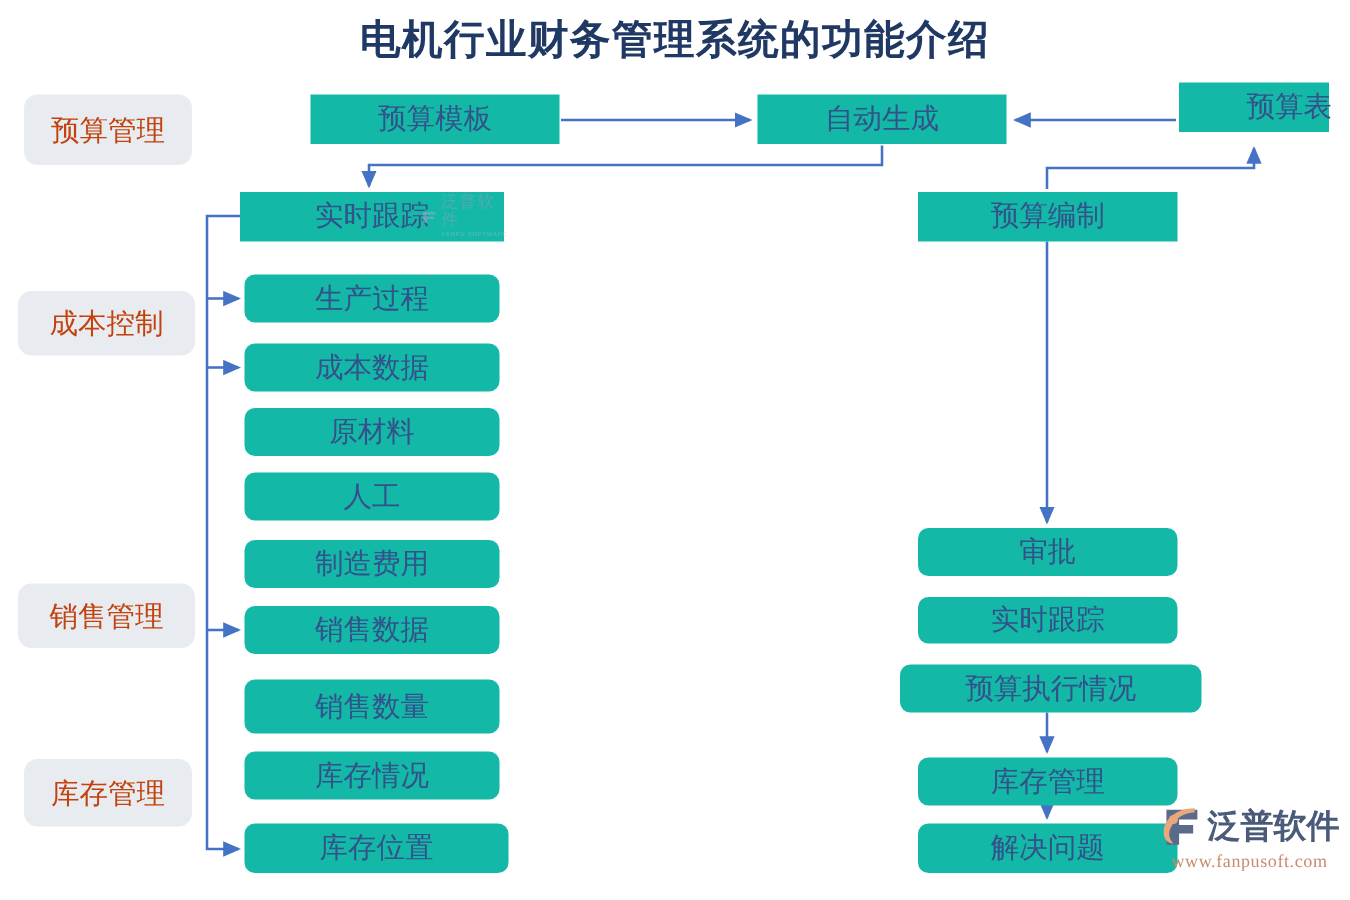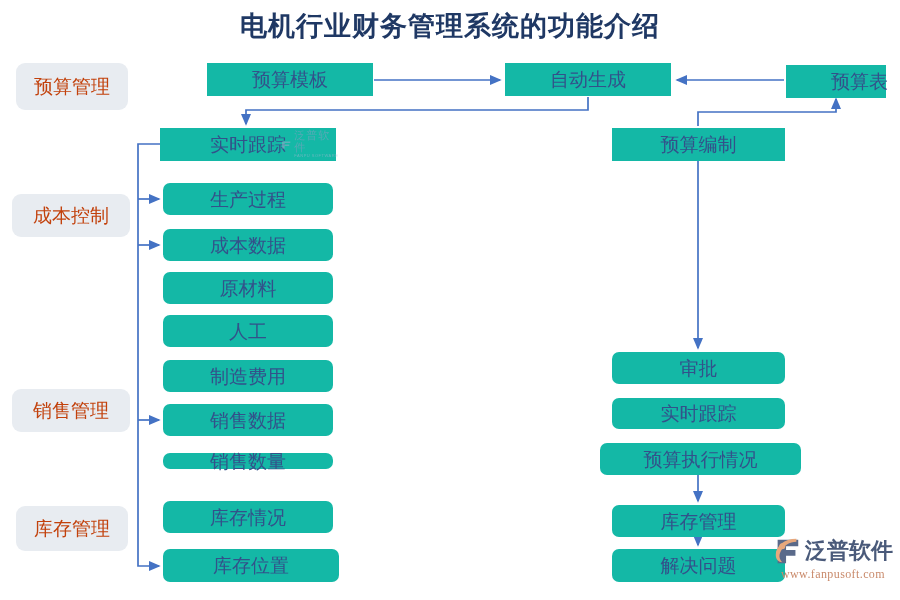--- a/index.html
+++ b/index.html
@@ -139,21 +139,21 @@
   <div class="cat" style="left:16px;top:506px;width:112px;height:45px;">
     <span>库存管理</span>
   </div>
 
   <div class="node sq" style="left:207px;top:63px;width:166px;height:33px;">
     <span>预算模板</span>
   </div>
   <div class="node sq" style="left:505px;top:63px;width:166px;height:33px;">
     <span>自动生成</span>
   </div>
-  <div class="node sq" style="left:786px;top:65px;width:100px;height:33px;padding-left:47px;">
+  <div class="node sq" style="left:786px;top:55px;width:100px;height:33px;padding-left:47px;">
     <span>预算表</span>
   </div>
 
   <div class="node sq" style="left:160px;top:128px;width:176px;height:33px;">
     <span>实时跟踪</span>
   </div>
   <div class="node round" style="left:163px;top:183px;width:170px;height:32px;text-align:right;">
     <span>生产过程</span>
   </div>
   <div class="node round" style="left:163px;top:229px;width:170px;height:32px;">
@@ -164,21 +164,21 @@
   </div>
   <div class="node round" style="left:163px;top:315px;width:170px;height:32px;">
     <span>人工</span>
   </div>
   <div class="node round" style="left:163px;top:360px;width:170px;height:32px;">
     <span>制造费用</span>
   </div>
   <div class="node round" style="left:163px;top:404px;width:170px;height:32px;">
     <span>销售数据</span>
   </div>
-  <div class="node round" style="left:163px;top:453px;width:170px;height:16px;">
+  <div class="node round" style="left:163px;top:453px;width:170px;height:36px;">
     <span>销售数量</span>
   </div>
   <div class="node round" style="left:163px;top:501px;width:170px;height:32px;">
     <span>库存情况</span>
   </div>
   <div class="node round" style="left:163px;top:549px;width:176px;height:33px;">
     <span>库存位置</span>
   </div>
 
   <div class="node sq" style="left:612px;top:128px;width:173px;height:33px;">

